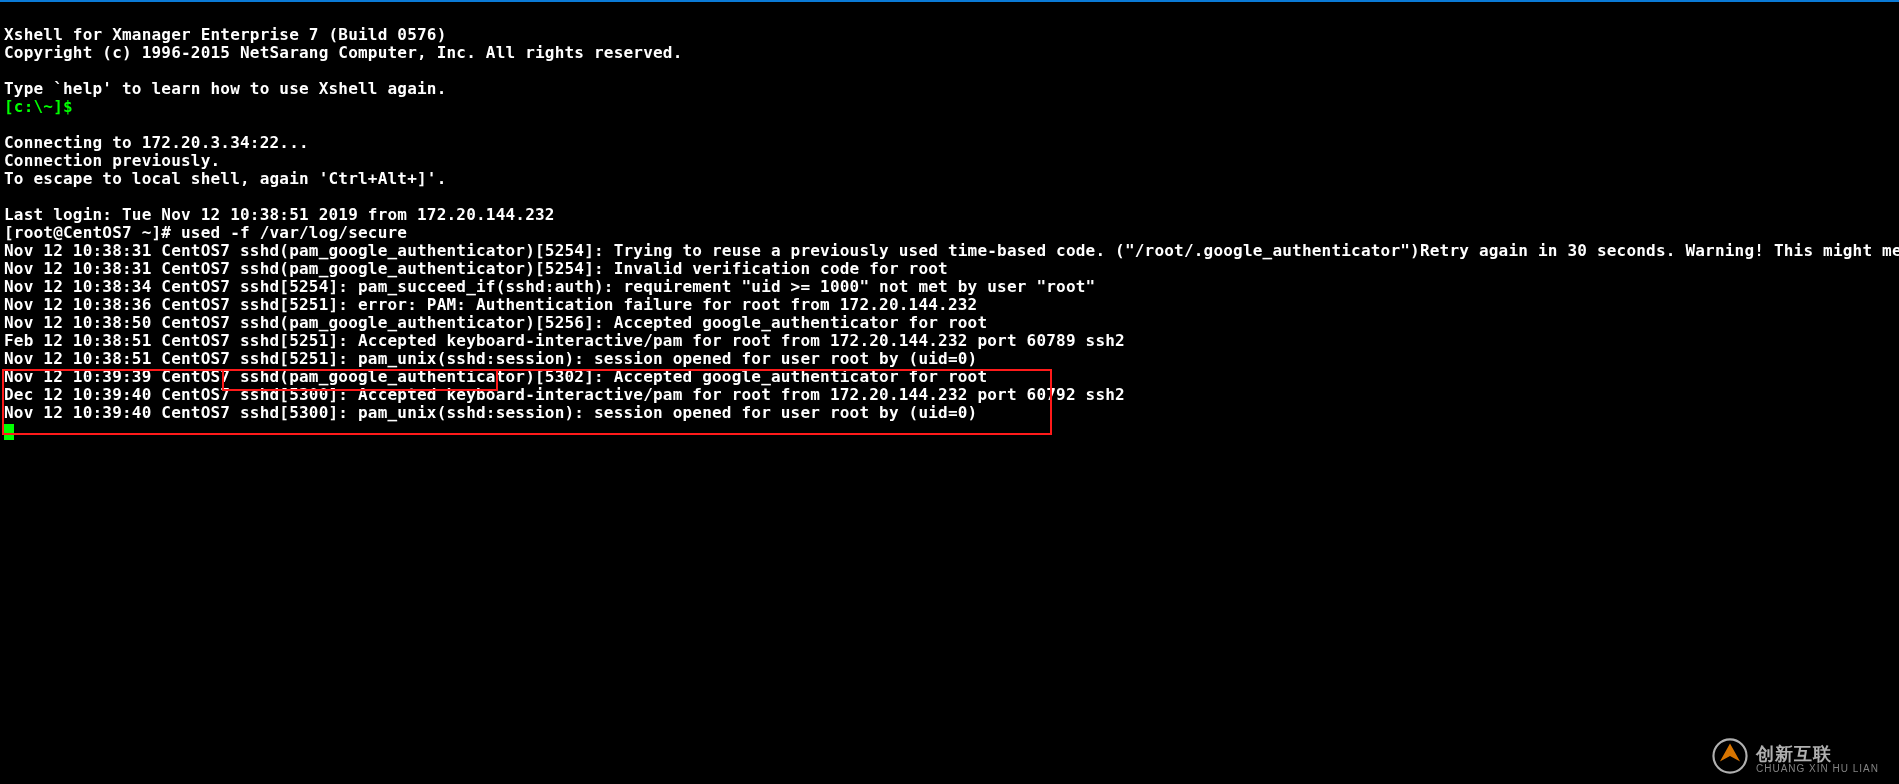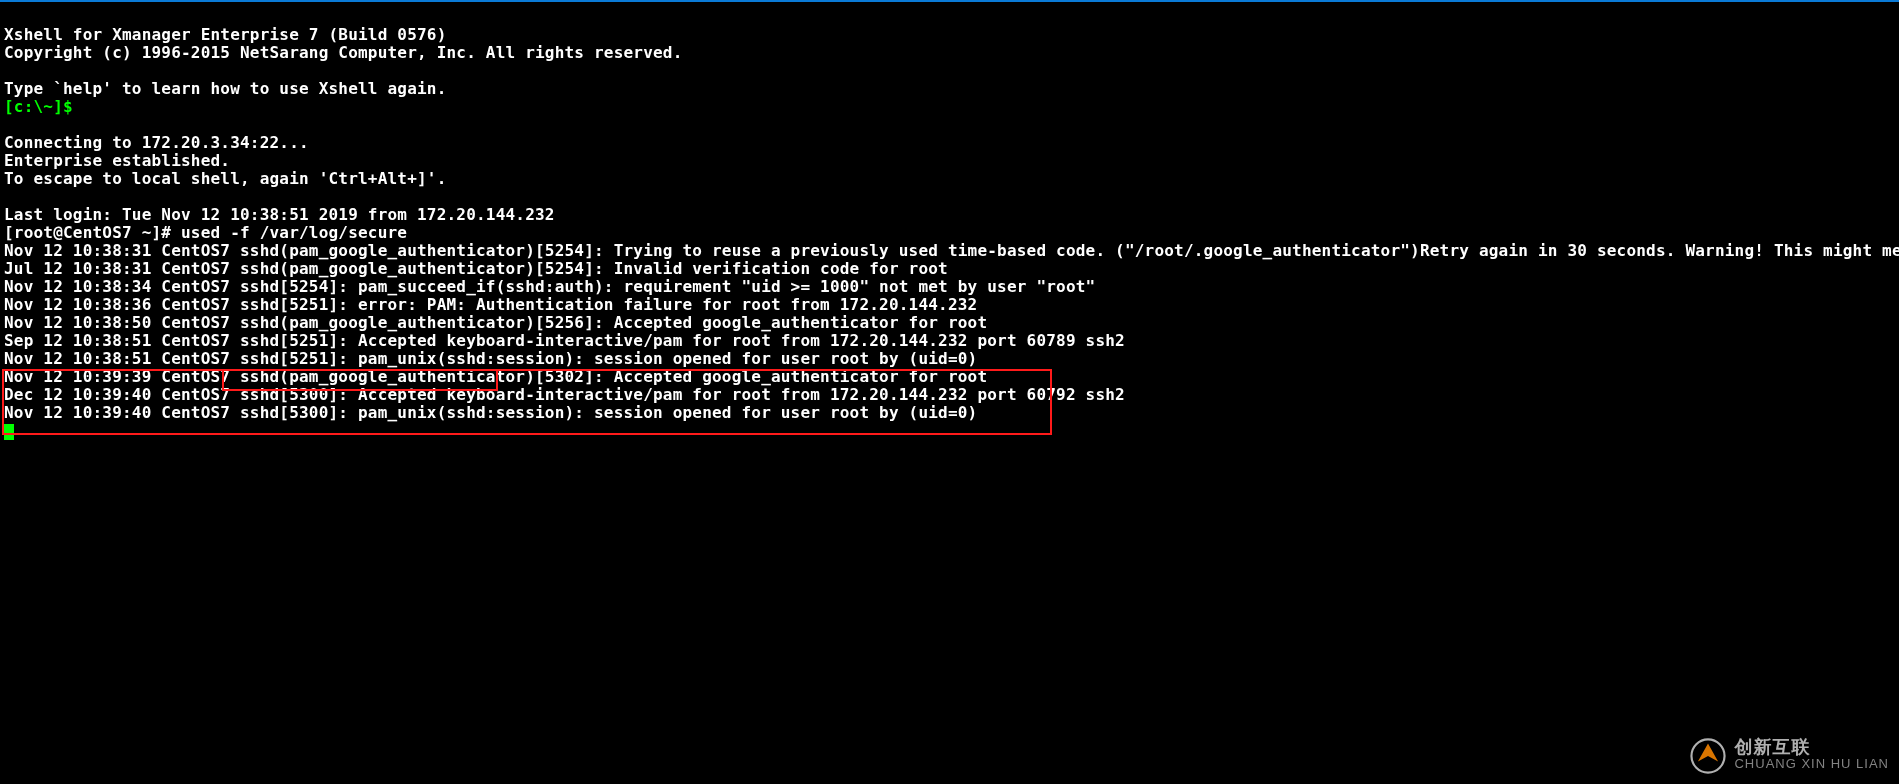--- a/index.html
+++ b/index.html
@@ -36,58 +36,58 @@
     vertical-align: bottom;
     margin-top: 2px;
   }
   .hl-box-1 {
     position: absolute;
     border: 2px solid #ff1a1a;
     pointer-events: none;
   }
   .watermark {
     position: absolute;
-    right: 10px;
+    right: 20px;
     bottom: 10px;
     display: flex;
-    align-items: flex-start;
+    align-items: flex-end;
     gap: 8px;
     color: #b0b0b0;
     font-family: Arial, "Microsoft YaHei", sans-serif;
     opacity: 0.85;
   }
   .watermark .wm-text { line-height: 1.05; }
   .watermark .wm-main { font-size: 18px; font-weight: bold; color:#cfcfcf; letter-spacing:1px; }
-  .watermark .wm-sub  { font-size: 13px;  color:#9a9a9a; letter-spacing:1px; }
+  .watermark .wm-sub  { font-size: 10px;  color:#9a9a9a; letter-spacing:1px; }
   .watermark svg { width: 36px; height: 36px; }
 </style>
 </head>
 <body>
 
 <div class="topbar"></div>
 
 <div class="terminal">
 <span>Xshell for Xmanager Enterprise 7 (Build 0576)</span>
 <span>Copyright (c) 1996-2015 NetSarang Computer, Inc. All rights reserved.</span>
 
 <span>Type `help' to learn how to use Xshell again.</span>
 <span class="green">[c:\~]$</span>
 
 <span>Connecting to 172.20.3.34:22...</span>
-<span>Enterprise established.</span>
+<span>Connection previously.</span>
 <span>To escape to local shell, again 'Ctrl+Alt+]'.</span>
 
 <span>Last login: Tue Nov 12 10:38:51 2019 from 172.20.144.232</span>
 <span>[root@CentOS7 ~]# </span><span>used -f /var/log/secure</span>
 <span>Nov 12 10:38:31 CentOS7 sshd(pam_google_authenticator)[5254]: Trying to reuse a previously used time-based code. ("/root/.google_authenticator")Retry again in 30 seconds. Warning! This might mean, you are currently subject to a man-in-the-middle attack.</span>
-<span>Jul 12 10:38:31 CentOS7 sshd(pam_google_authenticator)[5254]: Invalid verification code for root</span>
+<span>Nov 12 10:38:31 CentOS7 sshd(pam_google_authenticator)[5254]: Invalid verification code for root</span>
 <span>Nov 12 10:38:34 CentOS7 sshd[5254]: pam_succeed_if(sshd:auth): requirement "uid &gt;= 1000" not met by user "root"</span>
 <span>Nov 12 10:38:36 CentOS7 sshd[5251]: error: PAM: Authentication failure for root from 172.20.144.232</span>
 <span>Nov 12 10:38:50 CentOS7 sshd(pam_google_authenticator)[5256]: Accepted google_authenticator for root</span>
-<span>Sep 12 10:38:51 CentOS7 sshd[5251]: Accepted keyboard-interactive/pam for root from 172.20.144.232 port 60789 ssh2</span>
+<span>Feb 12 10:38:51 CentOS7 sshd[5251]: Accepted keyboard-interactive/pam for root from 172.20.144.232 port 60789 ssh2</span>
 <span>Nov 12 10:38:51 CentOS7 sshd[5251]: pam_unix(sshd:session): session opened for user root by (uid=0)</span>
 <span>Nov 12 10:39:39 CentOS7 sshd(pam_google_authenticator)[5302]: Accepted google_authenticator for root</span>
 <span>Dec 12 10:39:40 CentOS7 sshd[5300]: Accepted keyboard-interactive/pam for root from 172.20.144.232 port 60792 ssh2</span>
 <span>Nov 12 10:39:40 CentOS7 sshd[5300]: pam_unix(sshd:session): session opened for user root by (uid=0)</span>
 <span class="cursor"></span>
 </div>
 
 <div class="hl-box-1" style="left:2px;top:369px;width:1046px;height:62px;"></div>
 <div class="hl-box-1" style="left:222px;top:369px;width:272px;height:18px;"></div>
 

